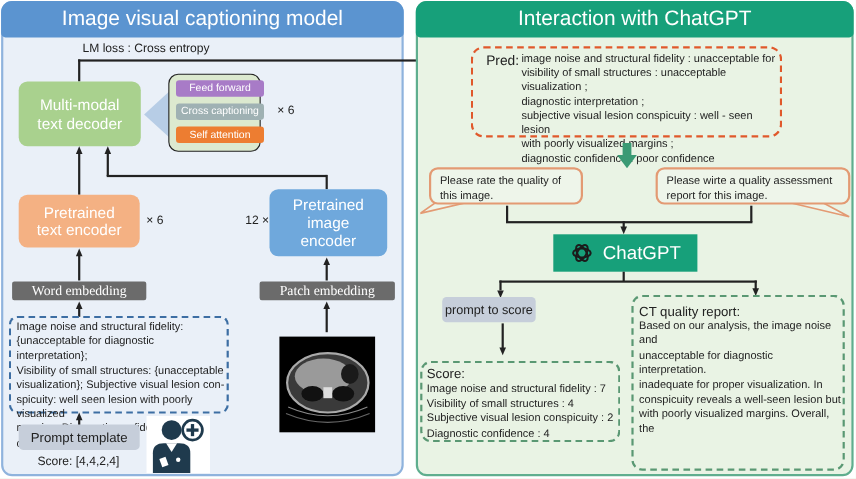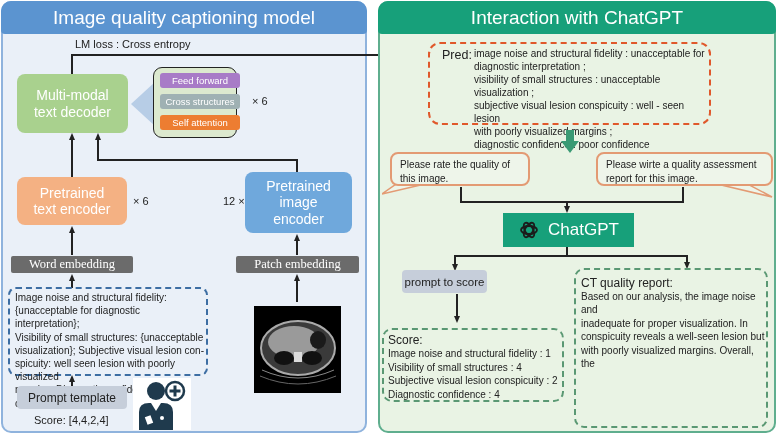--- a/index.html
+++ b/index.html
@@ -33,40 +33,40 @@
   .chatgpt { left: 503px; top: 213px; width: 131px; height: 34px; background: #17a07a; color:#fff; font-size: 17px; display:flex; align-items:center; justify-content:center; gap: 8px; }
   .p2s { left: 402px; top: 270px; width: 85px; height: 23px; background: #c6ceda; color:#222; font-size: 11.5px; border-radius: 4px; display:flex; align-items:center; justify-content:center; }
   .dashed-green { border: 2px dashed #5a9873; border-radius: 10px; }
   .score-text { font-size: 10px; line-height: 1.35; color:#222; }
   .report-text { font-size: 10px; line-height: 1.34; color:#222; }
 </style>
 </head>
 <body>
 
 <div class="abs panel-left"></div>
-<div class="abs header-left">Image quality captioning model</div>
+<div class="abs header-left">Image visual captioning model</div>
 
 <div class="abs small" style="left:75px;top:38px;">LM loss : Cross entropy</div>
 
 <div class="line" style="left:71px;top:54px;width:2px;height:20px;"></div>
 <div class="line" style="left:71px;top:54px;width:350px;height:2px;"></div>
 <div class="arrowhead-right" style="left:421px;top:51.5px;"></div>
 
 <div class="abs box decoder">
   <div>
     <div>Multi-modal</div>
     <div>text decoder</div>
   </div>
 </div>
 <svg class="abs" style="left:129px;top:80px;" width="26" height="48">
   <polygon points="2,24 26,2 26,46" fill="#b7cde6"></polygon>
 </svg>
 <div class="abs layers">
   <div class="layer" style="top:5px;background:#a87bc7;">Feed forward</div>
-  <div class="layer" style="top:26px;background:#9fb1b3;">Cross structures</div>
+  <div class="layer" style="top:26px;background:#9fb1b3;">Cross captioning</div>
   <div class="layer" style="top:47px;background:#ed7d31;">Self attention</div>
 </div>
 <div class="abs times" style="left:252px;top:95px;">× 6</div>
 
 <div class="line" style="left:71px;top:140px;width:2px;height:37px;"></div>
 <div class="arrowhead-up" style="left:68.5px;top:133px;"></div>
 <div class="line" style="left:97px;top:140px;width:2px;height:20px;"></div>
 <div class="arrowhead-up" style="left:94.5px;top:133px;"></div>
 <div class="line" style="left:97px;top:159px;width:200px;height:2px;"></div>
 <div class="line" style="left:296px;top:159px;width:2px;height:13px;"></div>
@@ -144,22 +144,22 @@
   </svg>
 </div>
 
 <div class="abs panel-right"></div>
 <div class="abs header-right">Interaction with ChatGPT</div>
 
 <div class="abs pred">
   <div class="abs" style="left:12px;top:4px;font-size:12.5px;">Pred:</div>
   <div class="abs pred-text" style="left:44px;top:3px;" id="pred-lines">
       <div>image noise and structural fidelity : unacceptable for</div>
+      <div>visibility of small structures : unacceptable visualization ;</div>
       <div>diagnostic interpretation ;</div>
-      <div>visibility of small structures : unacceptable visualization ;</div>
       <div>subjective visual lesion conspicuity : well - seen lesion</div>
       <div>with poorly visualized margins ;</div>
       <div>diagnostic confidence : poor confidence</div>
     </div>
 </div>
 
 <svg class="abs" style="left:561px;top:130px;" width="18" height="24">
   <rect x="5" y="0" width="8" height="12" fill="#3a9a74"></rect>
   <polygon points="0,11 18,11 9,23" fill="#3a9a74"></polygon>
 </svg>
@@ -198,31 +198,32 @@
 <div class="arrowhead-down" style="left:683.5px;top:262px;"></div>
 
 <div class="abs p2s">prompt to score</div>
 <div class="line" style="left:456px;top:294px;width:2px;height:23px;"></div>
 <div class="arrowhead-down" style="left:453.5px;top:316px;"></div>
 
 <div class="abs dashed-green" style="left:382px;top:328px;width:182px;height:74px;">
   <div style="padding:3px 0 0 4px;">
     <div style="font-size:12px;">Score:</div>
     <div class="score-text" id="score-lines">
-        <div>Image noise and structural fidelity : 1</div>
+        <div>Image noise and structural fidelity : 7</div>
         <div>Visibility of small structures : 4</div>
         <div>Subjective visual lesion conspicuity : 2</div>
         <div>Diagnostic confidence : 4</div>
       </div>
   </div>
 </div>
 
 <div class="abs dashed-green" style="left:574px;top:268px;width:194px;height:160px;">
   <div style="padding:6px 0 0 5px;">
     <div style="font-size:12px;">CT quality report:</div>
     <div class="report-text" id="report-lines">
         <div>Based on our analysis, the image noise and</div>
+        <div>unacceptable for diagnostic interpretation.</div>
         <div>inadequate for proper visualization. In</div>
         <div>conspicuity reveals a well-seen lesion but</div>
         <div>with poorly visualized margins. Overall, the</div>
       </div>
   </div>
 </div>
 
 </body></html>

